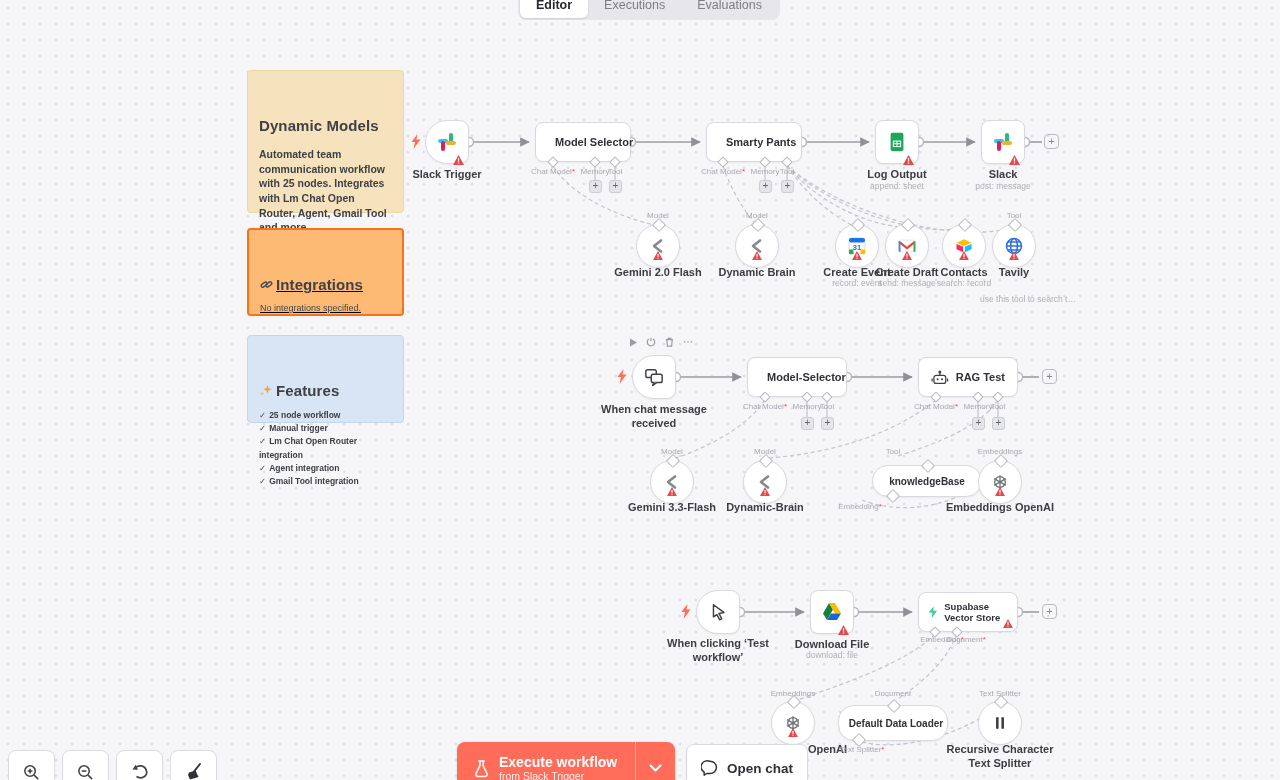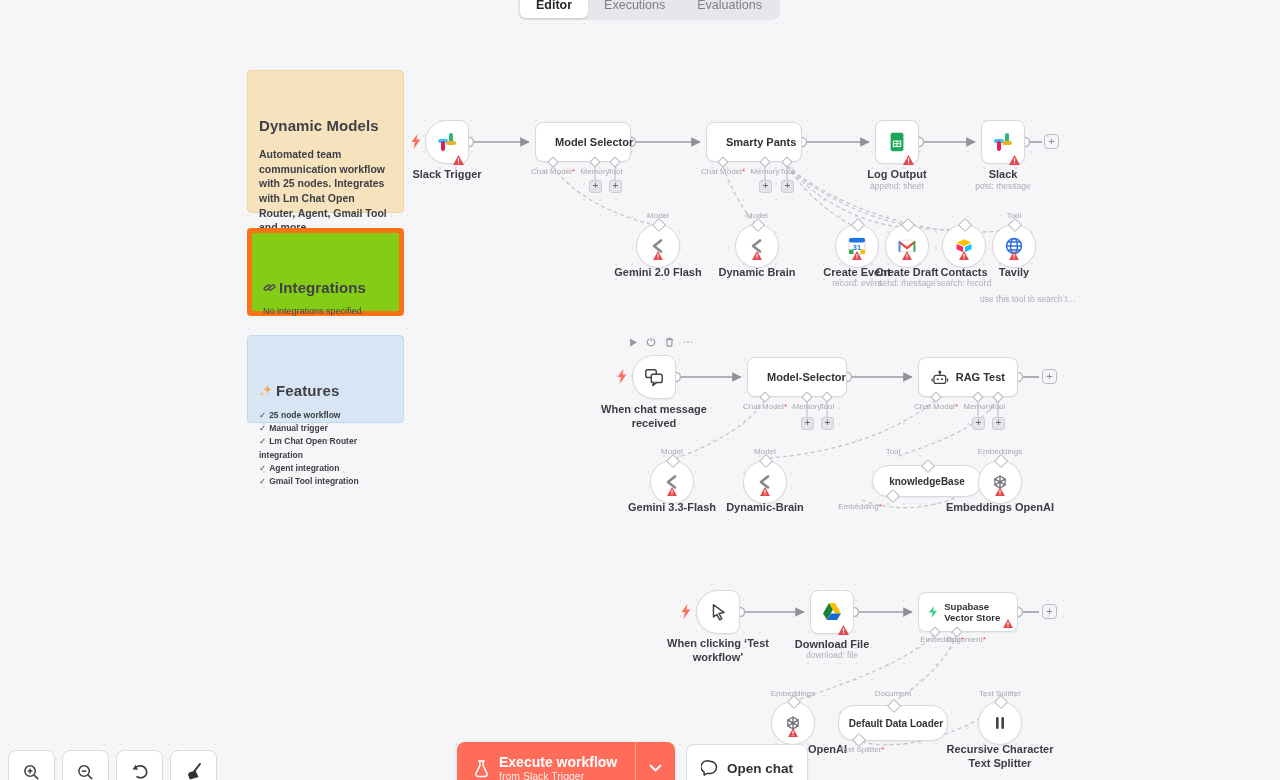--- a/index.html
+++ b/index.html
@@ -12,21 +12,21 @@
 
   
   .tabbar { position:absolute; left:518px; top:-12px; height:32px; background:#e7e7eb; border-radius:8px;
     display:flex; align-items:flex-end; padding:0 2px 2px 2px; z-index:6; }
   .tab { font-size:12.5px; color:#7c7e85; padding:5px 16px 6px; border-radius:6px; cursor:pointer; white-space:nowrap; }
   .tab.active { background:#ffffff; color:#26282d; font-weight:700; box-shadow:0 1px 2px rgba(0,0,0,.12); }
 
   
   .sticky { position:absolute; width:157px; border-radius:4px; padding:10px 11px; z-index:2; }
   .sticky.orange { background:#f6e3bd; border:1px solid #ecd7a6; }
-  .sticky.green  { background:#84cc16; border:5px solid #f97316; }
+  .sticky.green  { background:#fdba74; border:2px solid #f97316;text-decoration:underline; }
   .sticky.blue   { background:#d8e5f4; border:1px solid #c3d6ec; }
   .sticky h1 { font-size:15px; font-weight:700; color:#3f4147; letter-spacing:.1px; display:flex; align-items:center; gap:3px;margin-top:36px;}
   .sticky .body { margin-top:13px; font-size:10.5px; font-weight:700; color:#3c3f45; line-height:1.4; }
   .sticky .small { margin-top:10px; font-size:9px; font-weight:400; color:#44464c; }
   .sticky ul { margin-top:10px; list-style:none; }
   .sticky li { font-size:8.5px; font-weight:600; color:#3c3f45; line-height:1.55; }
   .sticky li .chk { margin-right:3px; color:#4a4d53; }
 
   
   .node { position:absolute; background:#fff; border:1.5px solid #d7d9df; box-shadow:0 1px 2px rgba(50,50,60,.06);

